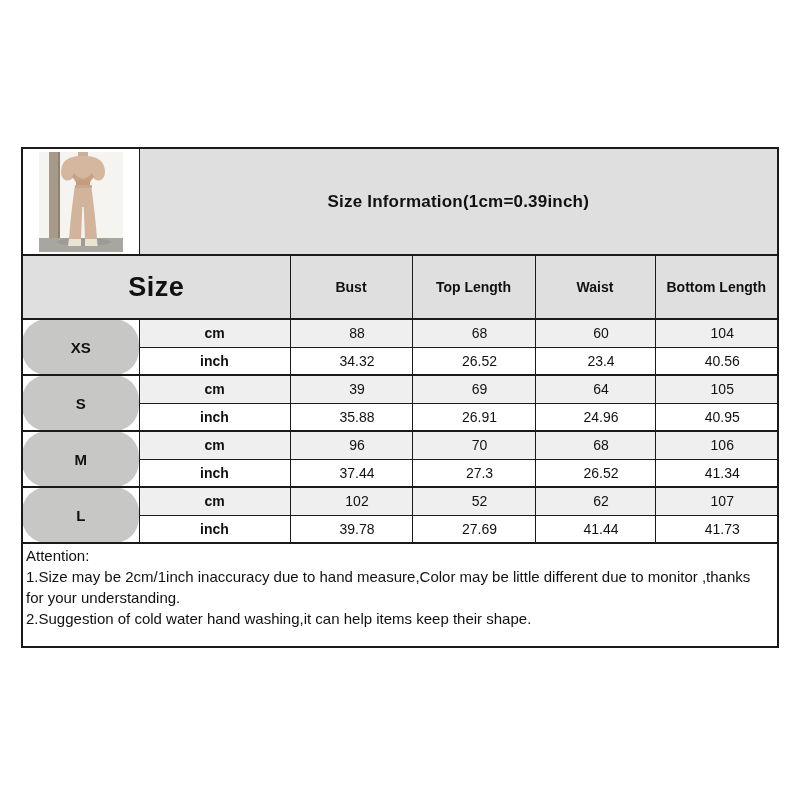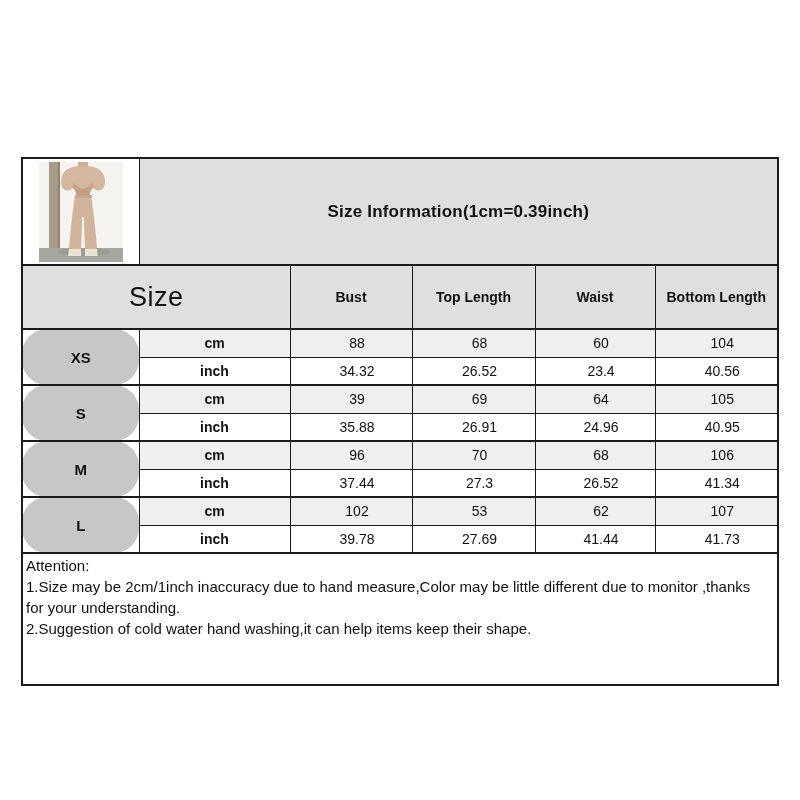--- a/index.html
+++ b/index.html
@@ -8,21 +8,21 @@
     width: 800px;
     height: 800px;
     background: #ffffff;
     overflow: hidden;
     font-family: "Liberation Sans", sans-serif;
     color: #111111;
   }
   .sheet {
     position: absolute;
     left: 21px;
-    top: 157px;
+    top: 147px;
     width: 756px;
   }
   table.size-chart {
     border-collapse: collapse;
     table-layout: fixed;
     width: 756px;
     border: 2px solid var(--border, #1a1a1a);
   }
   td {
     border: 1px solid var(--border, #1a1a1a);
@@ -39,21 +39,21 @@
   td.title-cell {
     background: var(--header-bg, #dfdfdf);
     font-weight: bold;
     font-size: 17px;
     letter-spacing: 0.2px;
   }
 
   
   tr.header-row { height: 64px; background: var(--header-bg, #dfdfdf); }
   td.size-head {
-    font-weight: normal;
+    font-weight: bold;
     font-size: 27px;
     letter-spacing: 0.5px;
   }
   td.col-head {
     font-weight: bold;
     font-size: 14px;
     margin-left: 32px;
   }
 
   
@@ -63,21 +63,21 @@
   td.size-label {
     background: var(--size-bg, #c7c7c5) !important;
     font-weight: bold;
     font-size: 15px;
     border-radius: 25px;
   }
   td.unit { font-weight: bold; font-size: 14px; text-align: center; }
   td.val  { font-weight: normal; font-size: 14px; padding-left: 12px; }
 
   
-  tr.attention-row { height: 132px; padding-left: 48px; }
+  tr.attention-row { height: 104px; padding-left: 48px; }
   td.attention-cell {
     background: #ffffff;
     text-align: left;
     vertical-align: top;
     font-size: 15px;
     line-height: 21px;
     padding: 1px 6px 0 3px;
   }
   .photo-wrap {
     display: flex;
@@ -178,21 +178,21 @@
       <td class="val">37.44</td>
       <td class="val">27.3</td>
       <td class="val">26.52</td>
       <td class="val">41.34</td>
     </tr>
 
     <tr class="data-row cm-row thick-top">
       <td class="size-label" rowspan="2">L</td>
       <td class="unit">cm</td>
       <td class="val">102</td>
-      <td class="val">53</td>
+      <td class="val">52</td>
       <td class="val">62</td>
       <td class="val">107</td>
     </tr>
     <tr class="data-row inch-row">
       <td class="unit">inch</td>
       <td class="val">39.78</td>
       <td class="val">27.69</td>
       <td class="val">41.44</td>
       <td class="val">41.73</td>
     </tr>

